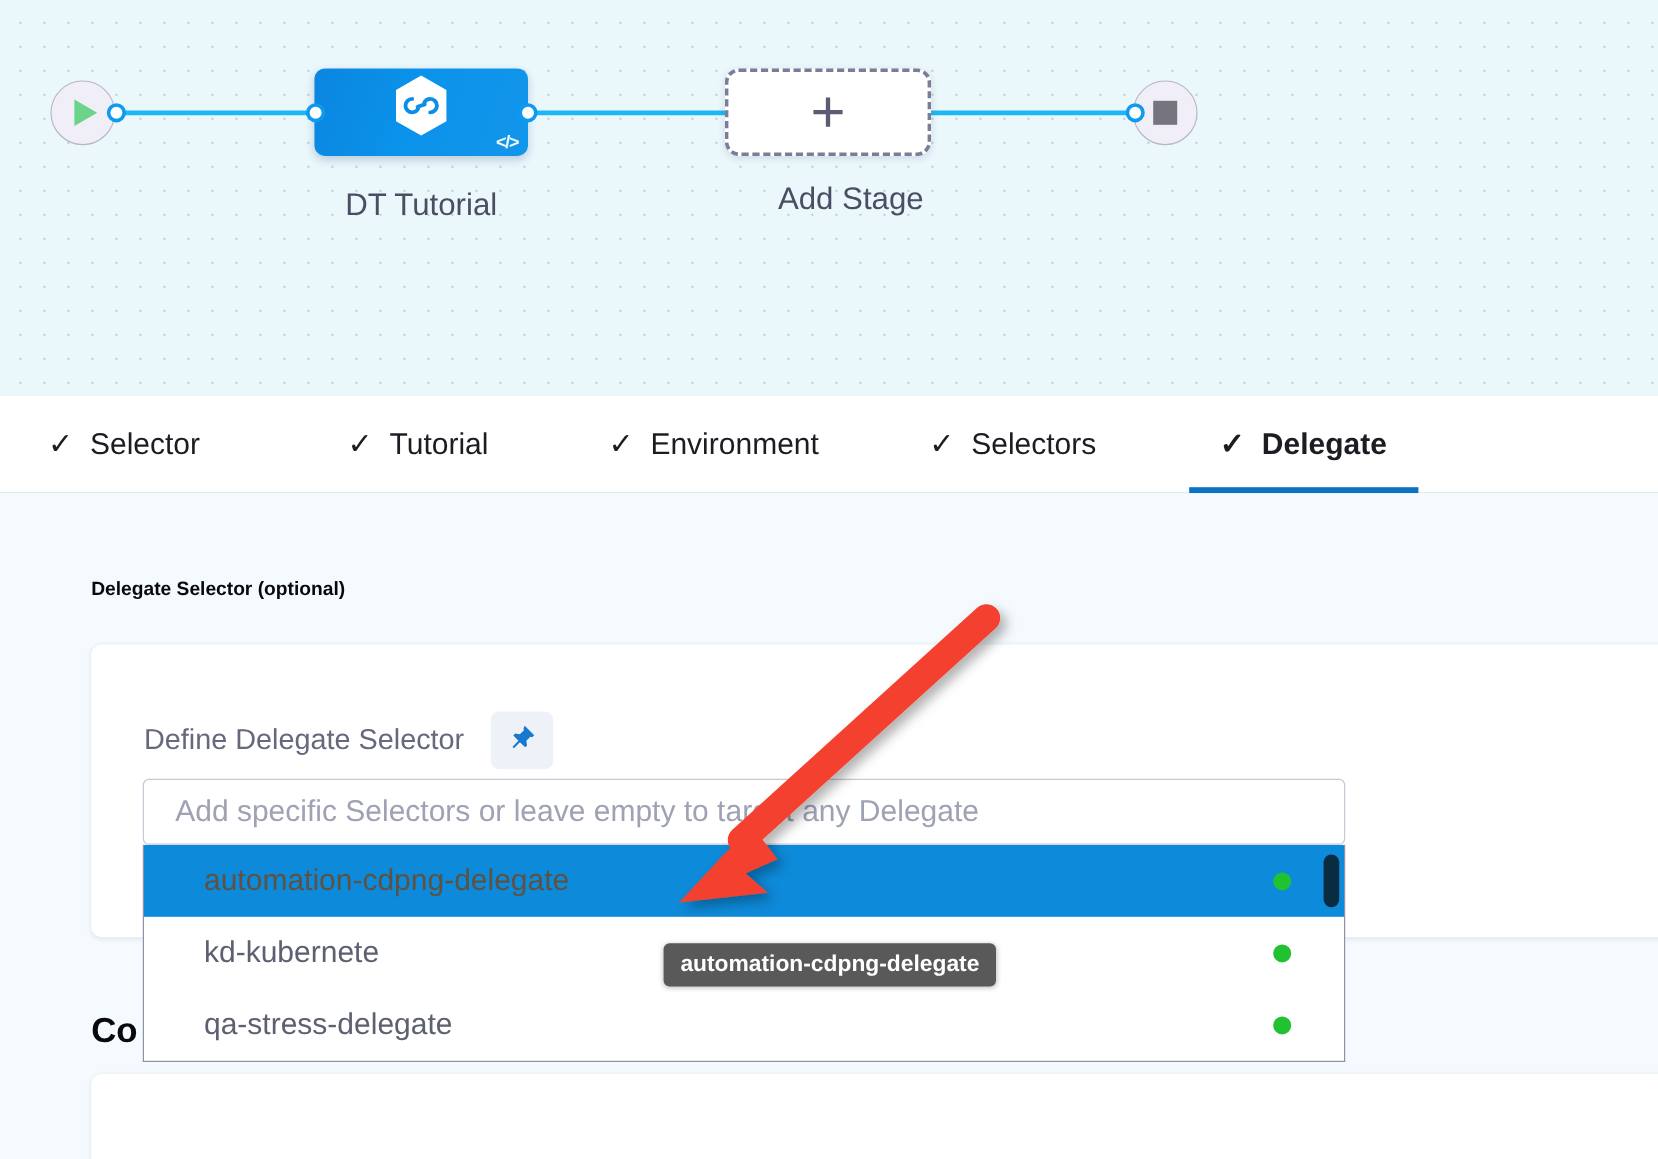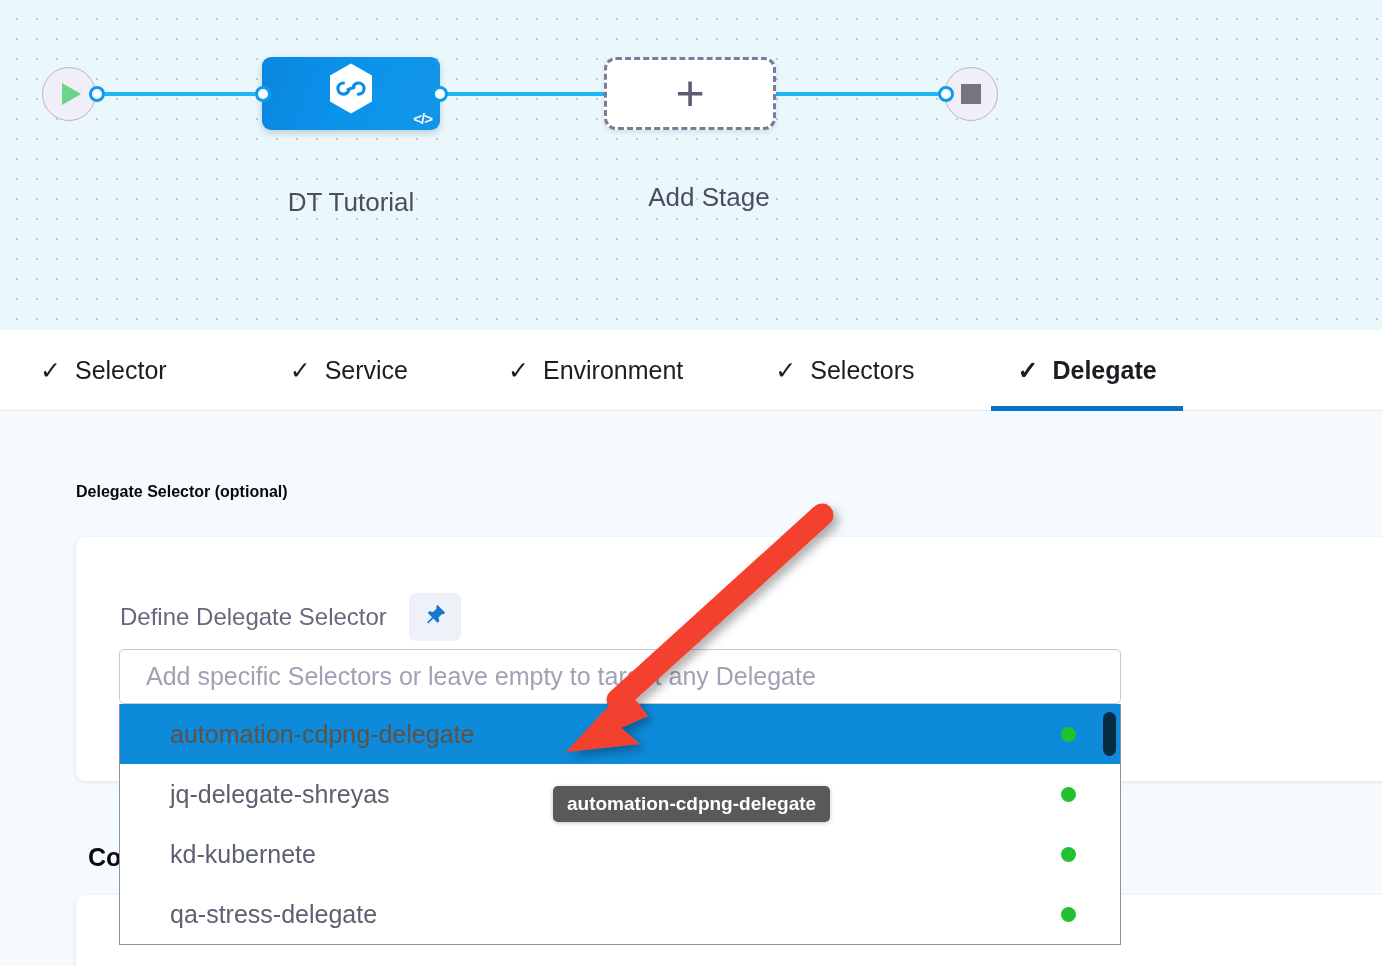--- a/index.html
+++ b/index.html
@@ -47,21 +47,21 @@
     box-shadow: 0 3px 7px rgba(20,60,110,.22); z-index: 3;
   }
   .hexwrap { position: absolute; left: 50%; top: 50%; transform: translate(-50%,-56%); }
   .codeicon {
     position: absolute; right: 8px; bottom: 3px;
     color: #ffffff; font-size: 15px; font-weight: 700; opacity: .95;
     font-family: "Liberation Sans", sans-serif; letter-spacing: -1px;
   }
   .nodelabel {
     position: absolute; top: 155px; text-align: center;
-    font-size: 26px; color: #4b4d63; font-family: "Liberation Sans", sans-serif; margin-top: 32px;
+    font-size: 26px; color: #4b4d63; font-family: "Liberation Sans", sans-serif;
   }
   .addstage {
     position: absolute; left: 604px; top: 57px; width: 172px; height: 73px;
     background: #ffffff; border: 3px dashed #7b7c97; border-radius: 12px;
     display: flex; align-items: center; justify-content: center; z-index: 3;
     box-shadow: 0 2px 5px rgba(40,60,90,.12);
   }
   .plusglyph { font-size: 50px; color: #5a5c74; font-weight: 300; line-height: 0.7; }
 
   
@@ -95,22 +95,22 @@
     font-family: "Liberation Sans", sans-serif;
   }
   .card {
     position: absolute; left: 76px; width: 1340px;
     background: #ffffff; border-radius: 9px;
     box-shadow: 0 1px 4px rgba(30,50,80,.10);
   }
   .card-1 { top: 126px; height: 244px; }
   .card-2 { top: 484px; height: 120px; }
   .section-title-2 {
-    position: absolute; left: 88px; top: 432px;
-    font-size: 25px; font-weight: 700; color: #08080d;
+    position: absolute; left: 76px; top: 432px;
+    font-size: 29px; font-weight: 700; color: #08080d;
     font-family: "Liberation Sans", sans-serif;
   }
   .fieldrow {
     position: absolute; left: 44px; top: 56px;
     display: flex; align-items: center; gap: 22px; text-align: right;
   }
   .fieldlabel {
     font-size: 24px; color: #66697e;
     font-family: "Liberation Sans", sans-serif;
   }
@@ -204,21 +204,21 @@
     <div class="port" style="left:938px; top:86px;"></div>
   </div>
 
   <div class="tabbar">
     <div class="tab" style="margin-left:40px;">
       <span class="chk">✓</span>
       <span>Selector</span>
     </div>
     <div class="tab" style="margin-left:123px;">
       <span class="chk">✓</span>
-      <span>Service</span>
+      <span>Tutorial</span>
     </div>
     <div class="tab" style="margin-left:100px;">
       <span class="chk">✓</span>
       <span>Environment</span>
     </div>
     <div class="tab" style="margin-left:92px;">
       <span class="chk">✓</span>
       <span>Selectors</span>
     </div>
     <div class="tab active" style="margin-left:103px;">
@@ -251,24 +251,20 @@
 
   <div class="dd-wrap">
     <div class="dd-input">
       <span>Add specific Selectors or leave empty to target any Delegate</span>
     </div>
     <div class="dd-list">
       <div class="dd-scroll"></div>
 
       <div class="dd-item selected">
         <span>automation-cdpng-delegate</span>
-        <span class="dd-dot"></span>
-      </div>
-      <div class="dd-item">
-        <span>jq-delegate-shreyas</span>
         <span class="dd-dot"></span>
       </div>
       <div class="dd-item">
         <span>kd-kubernete</span>
         <span class="dd-dot"></span>
       </div>
       <div class="dd-item">
         <span>qa-stress-delegate</span>
         <span class="dd-dot"></span>
       </div>

